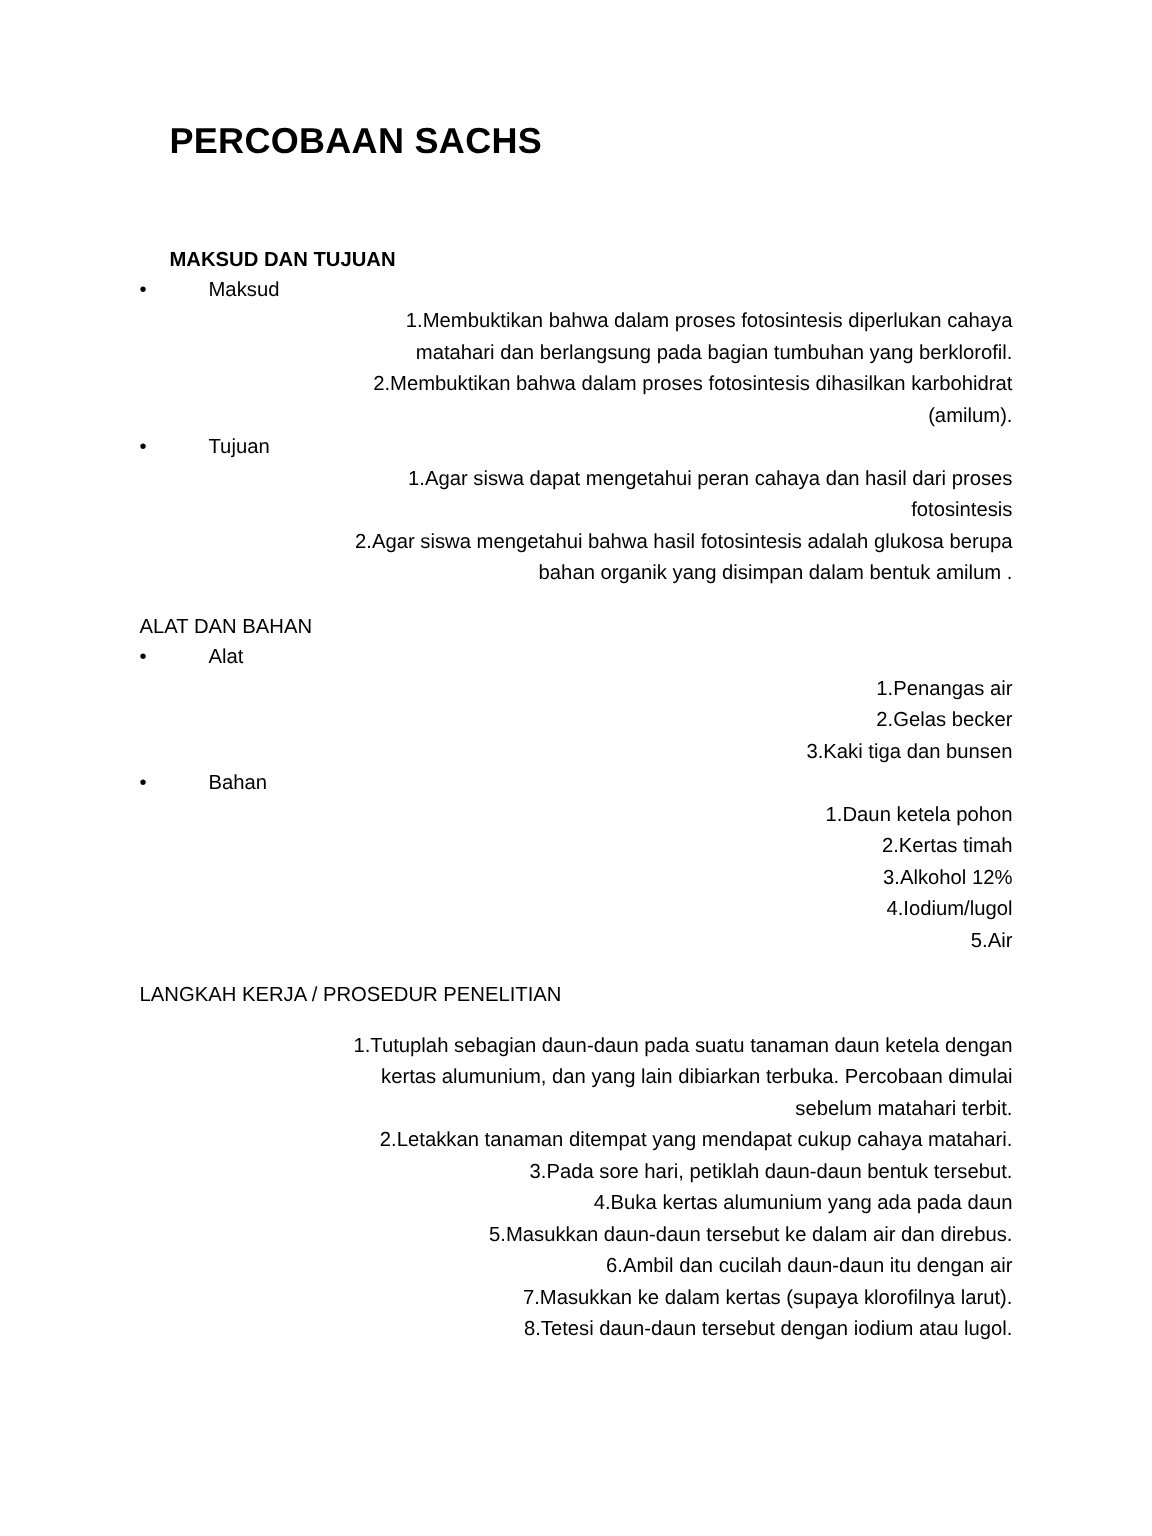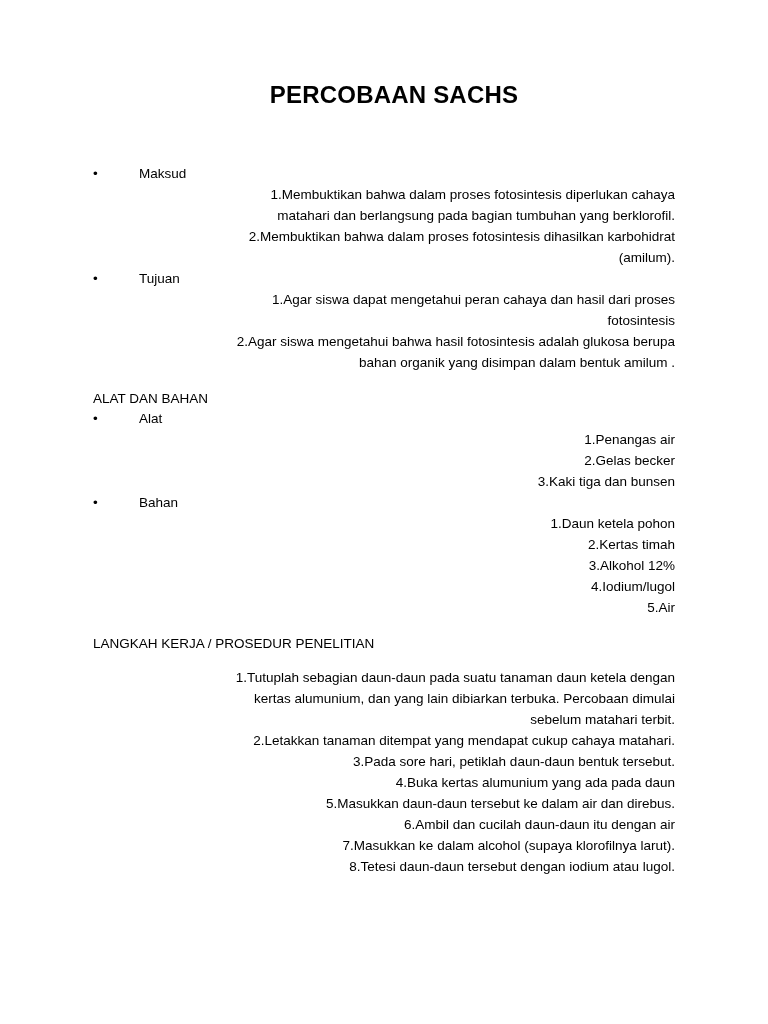--- a/index.html
+++ b/index.html
@@ -29,21 +29,20 @@
   }
 
   
   .doc-title {
     font-size: 24px;
     font-weight: bold;
     letter-spacing: 0.2px;
     margin: 0 0 0 20px;
     padding: 0;
     line-height: 30px;
-    text-align: center;
   }
 
   
   .section-heading {
     font-size: 13.5px;
     line-height: 19px;
     margin: 0;
     padding: 0;
     white-space: pre;
   }
@@ -97,20 +96,21 @@
 
 <div class="page">
   <div class="content">
 
     <h1 class="doc-title">PERCOBAAN SACHS</h1>
 
     <div class="gap-title-to-maksud"></div>
 
     <div id="sections-root">
         <div>
+          <div class="section-heading bold">MAKSUD DAN TUJUAN</div>
           <div class="bullet-row"><span class="bullet-dot">•</span><span>Maksud</span></div>
           <div class="num-row"><span class="num">1.</span><span>Membuktikan bahwa dalam proses fotosintesis diperlukan cahaya matahari dan berlangsung pada bagian tumbuhan yang berklorofil.</span></div>
           <div class="num-row"><span class="num">2.</span><span>Membuktikan bahwa dalam proses fotosintesis dihasilkan karbohidrat (amilum).</span></div>
           <div class="bullet-row"><span class="bullet-dot">•</span><span>Tujuan</span></div>
           <div class="num-row"><span class="num">1.</span><span>Agar siswa dapat mengetahui peran cahaya dan hasil dari proses fotosintesis</span></div>
           <div class="num-row"><span class="num">2.</span><span>Agar siswa mengetahui bahwa hasil fotosintesis adalah glukosa berupa bahan organik yang disimpan dalam bentuk amilum .</span></div>
         </div>
         <div class="gap-section"></div>
         <div>
           <div class="section-heading plain">ALAT DAN BAHAN</div>
@@ -128,19 +128,19 @@
         <div class="gap-section"></div>
         <div>
           <div class="section-heading plain">LANGKAH KERJA / PROSEDUR PENELITIAN</div>
           <div class="gap-before-steps"></div>
           <div class="num-row"><span class="num">1.</span><span>Tutuplah sebagian daun-daun pada suatu tanaman daun ketela dengan kertas alumunium, dan yang lain dibiarkan terbuka. Percobaan dimulai sebelum matahari terbit.</span></div>
           <div class="num-row"><span class="num">2.</span><span>Letakkan tanaman ditempat yang mendapat cukup cahaya matahari.</span></div>
           <div class="num-row"><span class="num">3.</span><span>Pada sore hari, petiklah daun-daun bentuk tersebut.</span></div>
           <div class="num-row"><span class="num">4.</span><span>Buka kertas alumunium yang ada pada daun</span></div>
           <div class="num-row"><span class="num">5.</span><span>Masukkan daun-daun tersebut ke dalam air dan direbus.</span></div>
           <div class="num-row"><span class="num">6.</span><span>Ambil dan cucilah daun-daun itu dengan air</span></div>
-          <div class="num-row"><span class="num">7.</span><span>Masukkan ke dalam alcohol (supaya klorofilnya larut).</span></div>
+          <div class="num-row"><span class="num">7.</span><span>Masukkan ke dalam kertas (supaya klorofilnya larut).</span></div>
           <div class="num-row"><span class="num">8.</span><span>Tetesi daun-daun tersebut dengan iodium atau lugol.</span></div>
         </div>
       </div>
 
   </div>
 </div>
 
 </body></html>

